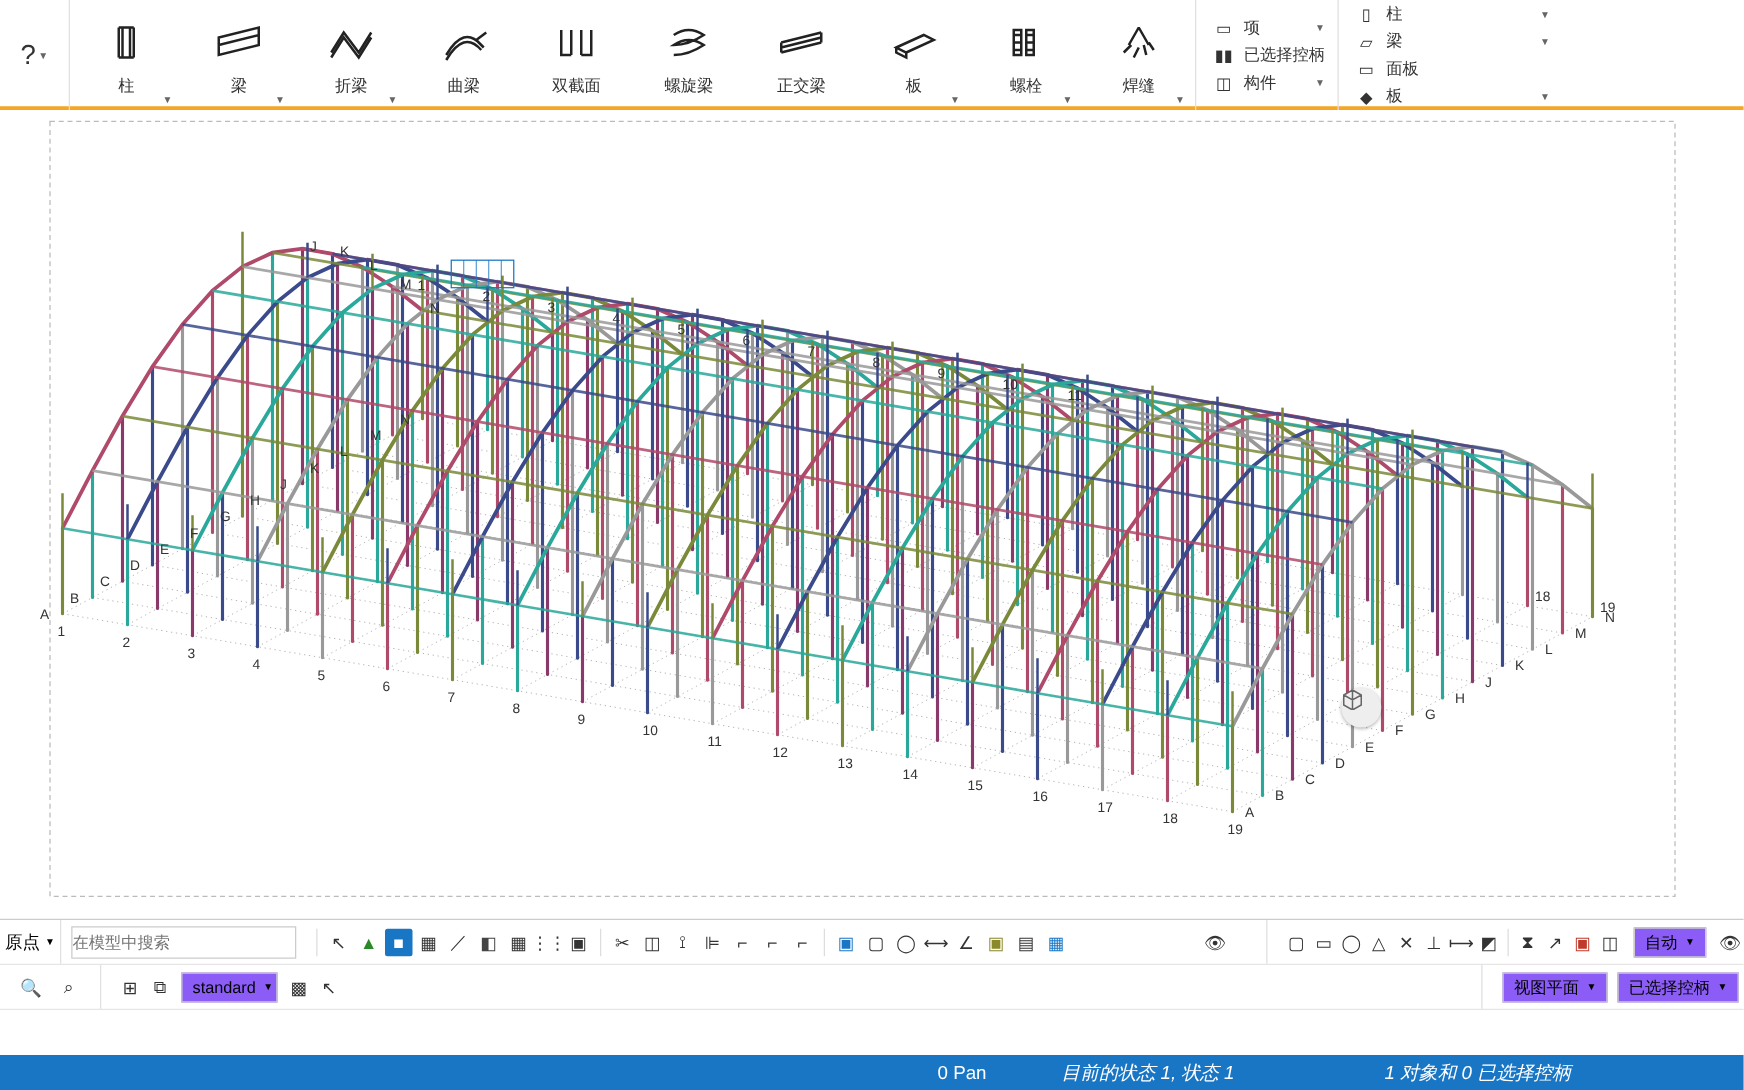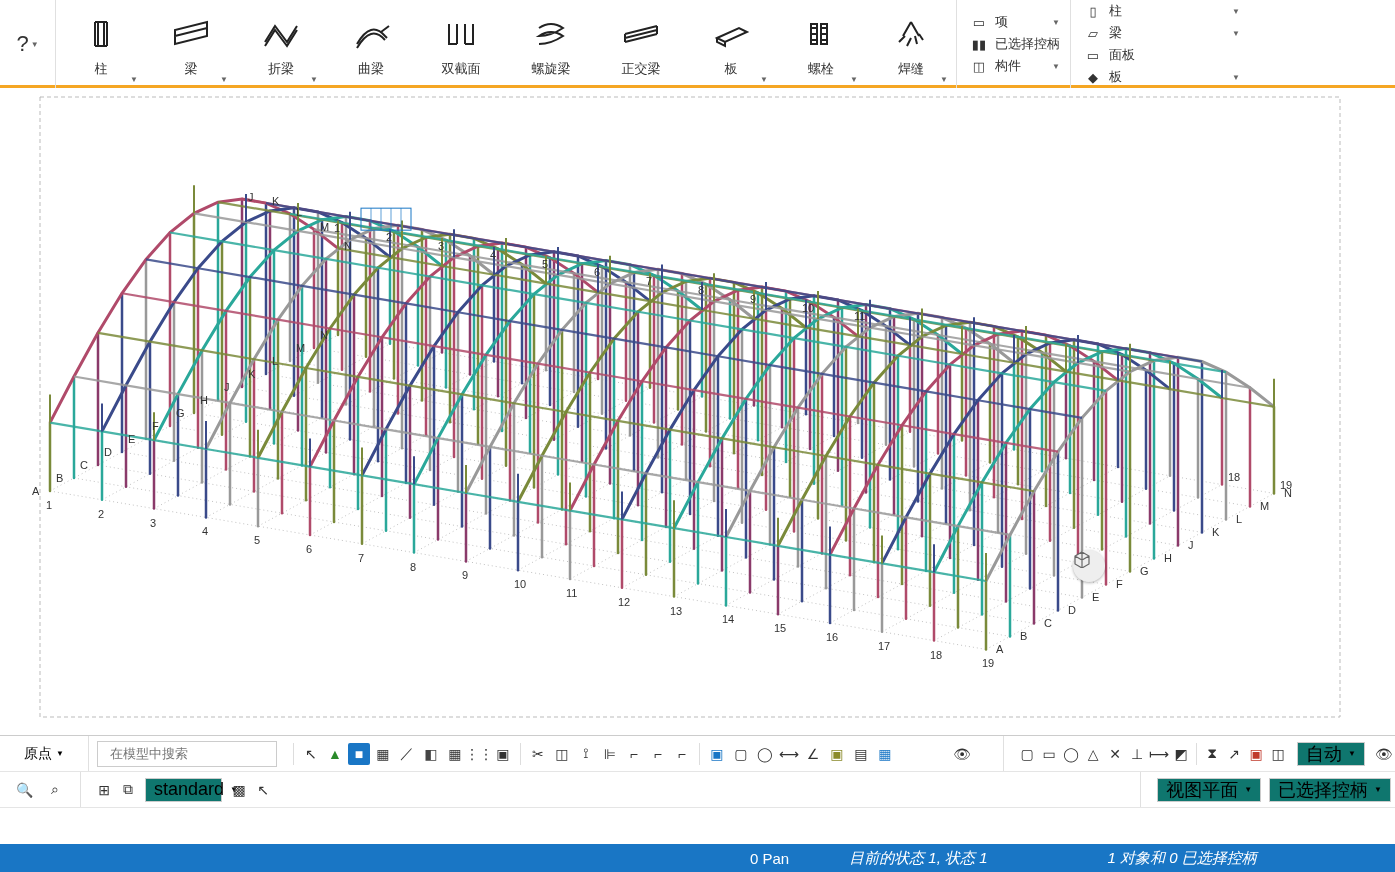--- a/index.html
+++ b/index.html
@@ -22,28 +22,28 @@
 
 
 .viewport { position: absolute; top: 91px; left: 0; right: 0; bottom: 140px; background: #fff; overflow: hidden; }
 .viewport svg { position: absolute; top: 0; left: 0; }
 .grid-label { font: 11px Arial; fill: #333; }
 .view-cube { position: absolute; right: 290px; bottom: 150px; width: 32px; height: 32px; background: #eee; border-radius: 50%; display: flex; align-items: center; justify-content: center; box-shadow: 0 1px 3px rgba(0,0,0,.3); }
 
 
 .toolbar-area { position: absolute; bottom: 28px; left: 0; right: 0; background: #fff; border-top: 1px solid #ccc; }
 .tool-row { display: flex; align-items: center; height: 36px; border-bottom: 1px solid #e5e5e5; }
-.origin-btn { padding: 0 24px; font-size: 14px; display: flex; align-items: center; height: 100%; border-right: 1px solid #e0e0e0; }
+.origin-btn { padding: 0 4px; font-size: 14px; display: flex; align-items: center; height: 100%; border-right: 1px solid #e0e0e0; }
 .origin-btn::after { content: "▼"; font-size: 8px; margin-left: 4px; }
-.search-box { margin-left: 8px; height: 26px; width: 180px; border: 1px solid #ccc; padding: 0 12px; font-size: 13px; color: #888; }
+.search-box { margin-left: 8px; height: 26px; width: 180px; border: 1px solid #ccc; padding: 0 0; font-size: 13px; color: #888; }
 .tool-icons { display: flex; align-items: center; gap: 2px; margin-left: 12px; }
 .ticon { width: 22px; height: 22px; display: inline-flex; align-items: center; justify-content: center; font-size: 14px; color: #333; cursor: pointer; border-radius: 2px; }
 .sep { width: 1px; height: 22px; background: #ddd; margin: 0 4px; }
 .eye { margin-left: auto; margin-right: 12px; }
-.dropdown-box { border: 1px solid #ccc; height: 24px; padding: 0 8px; font-size: 18px; display: flex; align-items: center; background: #0f766e; margin: 0 4px; }
+.dropdown-box { border: 1px solid #ccc; height: 24px; padding: 0 8px; font-size: 13px; display: flex; align-items: center; background: #8b5cf6; margin: 0 4px; }
 .dropdown-box::after { content: "▼"; font-size: 8px; margin-left: 6px; }
 .right-tool-group { display: flex; align-items: center; margin-left: 18px; border-left: 1px solid #e0e0e0; padding-left: 12px; height: 100%; }
 .auto-btn { margin-left: 8px; margin-right: 8px; }
 
 
 .statusbar { position: absolute; bottom: 0; left: 0; right: 0; height: 28px; background: #1976c5; color: #fff; display: flex; align-items: center; font-size: 15px; padding: 0 30px; }
 .status-seg { margin-left: 60px; font-style: italic; }
 </style>
 </head>
 <body>

